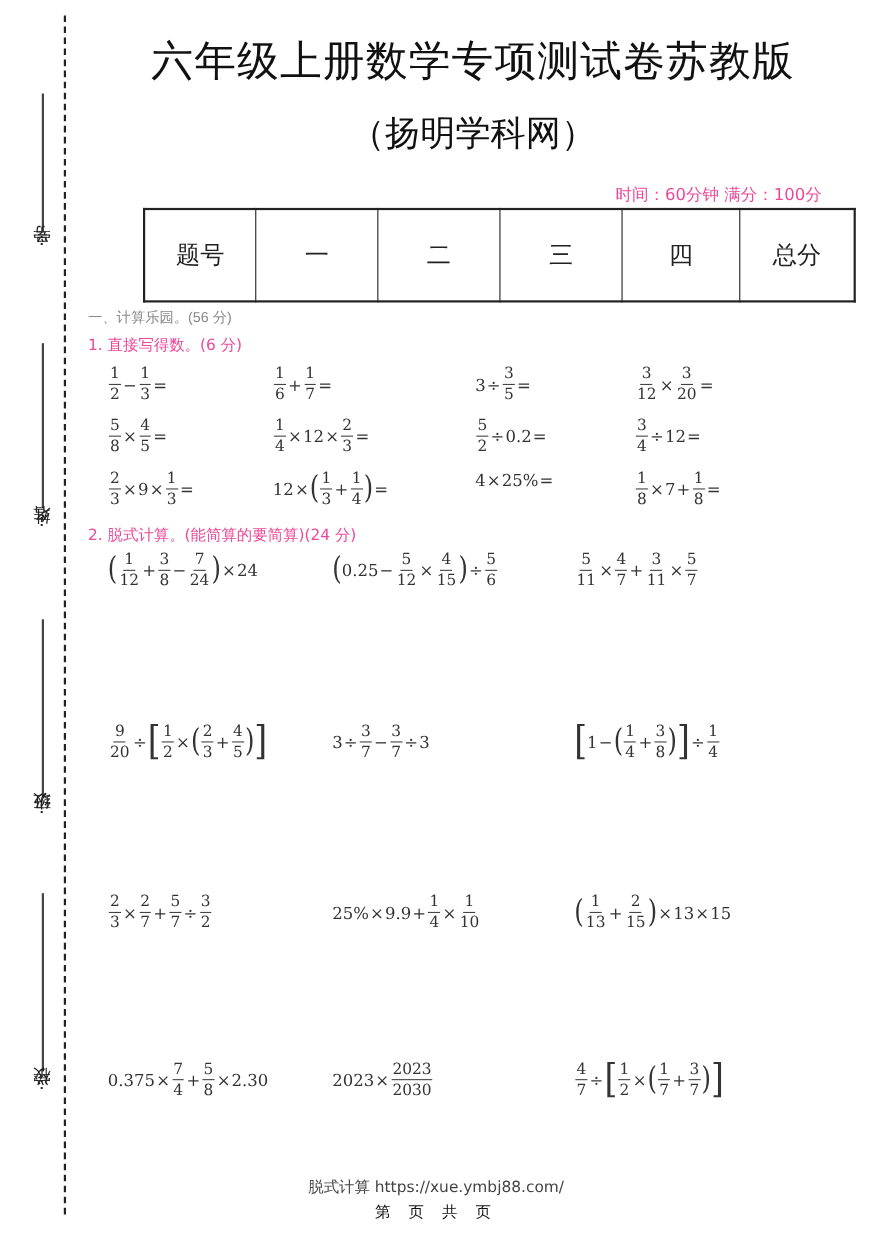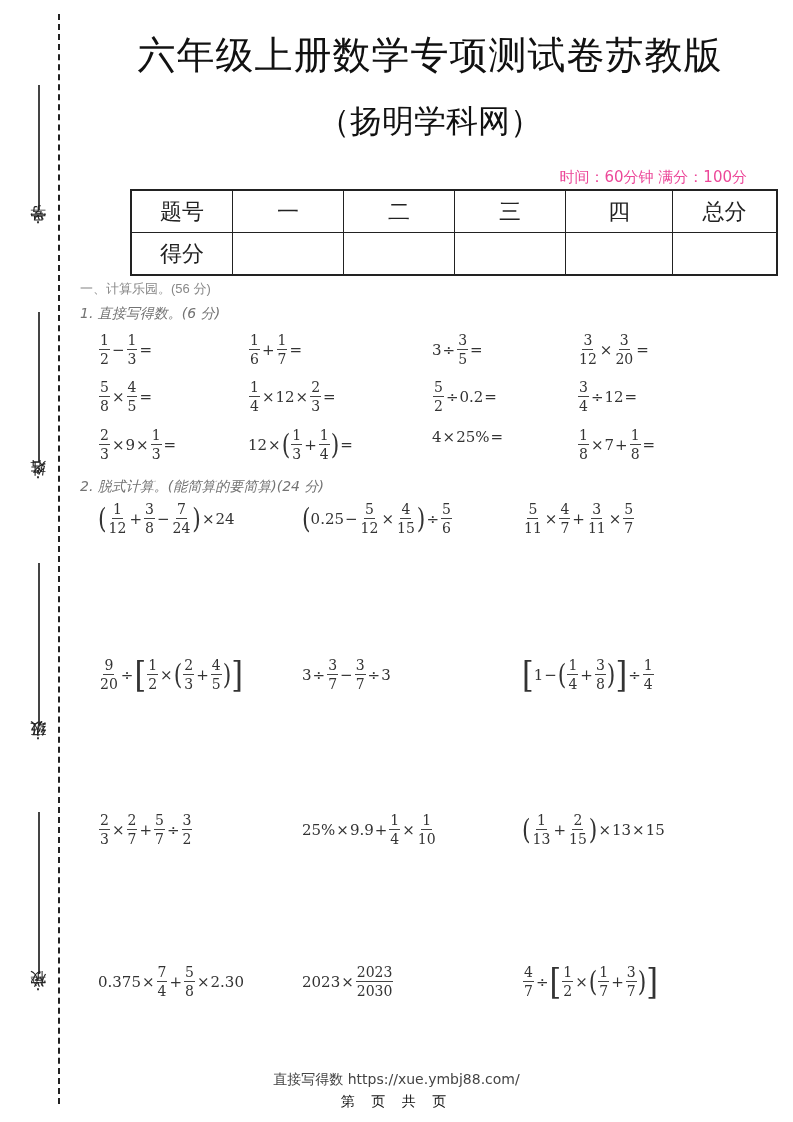--- a/index.html
+++ b/index.html
@@ -8,21 +8,21 @@
   .dash-line{position:absolute;left:58px;top:14px;height:1090px;border-left:2px dashed #222;}
   .field{position:absolute;left:18px;width:30px;}
   .field .line{position:absolute;left:20px;width:1.5px;background:#444;}
   .field .lab{position:absolute;left:10px;writing-mode:vertical-rl;transform:rotate(180deg);font-family:"DejaVu Sans",sans-serif;font-size:16px;color:#222;letter-spacing:1px;}
   .title{position:absolute;left:100px;top:30px;width:660px;text-align:center;font-family:Liberation Sans, sans-serif;font-size:38px;letter-spacing:1px;color:#111;}
   .subtitle{position:absolute;left:100px;top:100px;width:660px;text-align:center;font-family:"DejaVu Sans",sans-serif;font-size:32px;color:#111;}
   .meta{position:absolute;right:46px;top:168px;font-family:"DejaVu Sans",sans-serif;font-size:15px;color:#ec4899;}
   table.score{position:absolute;left:102px;top:189px;width:648px;height:86px;border-collapse:collapse;border:2.5px solid #222;margin-left:28px;}
   table.score td{border:1.5px solid #222;text-align:center;font-family:"DejaVu Sans",sans-serif;font-size:22px;color:#222;height:41px;padding:0;}
   .sec{position:absolute;font-family:Liberation Sans, sans-serif;color:#888;font-size:13px;}
-  .q{position:absolute;font-family:"DejaVu Sans",sans-serif;color:#737373;font-size:14px;font-style:italic;}
+  .q{position:absolute;font-family:"DejaVu Sans",sans-serif;color:#ec4899;font-size:14px;}
   .expr{position:absolute;display:flex;align-items:center;font-family:"DejaVu Serif",serif;font-size:15px;color:#333;white-space:nowrap;}
   .frac{display:inline-flex;flex-direction:column;align-items:center;margin:0 1px;line-height:1;font-size:14px;}
   .frac .n{padding:0 1px 2px;border-bottom:1px solid #444;}
   .frac .d{padding:2px 1px 0;}
   .op{margin:0 1px;}
   .paren{font-size:22px;line-height:1;transform:scaleY(1.3);display:inline-block;}
   .brack{font-size:30px;line-height:1;transform:scaleY(1.2);display:inline-block;font-weight:lighter;}
   .footer1{position:absolute;left:0;width:793px;top:1071px;text-align:center;font-family:"DejaVu Sans",sans-serif;font-size:14px;color:#444;}
   .footer2{position:absolute;left:0;width:793px;top:1093px;text-align:center;font-family:"DejaVu Sans",sans-serif;font-size:14px;color:#111;letter-spacing:6px;}
 </style>
@@ -56,28 +56,20 @@
 <table class="score">
   <tbody>
       <tr>
     <td style="width:100px">题号</td>
     <td style="width:110px">一</td>
     <td style="width:110px">二</td>
     <td style="width:110px">三</td>
     <td style="width:106px">四</td>
     <td>总分</td>
   </tr>
-  <tr>
-    <td>得分</td>
-    <td></td>
-    <td></td>
-    <td></td>
-    <td></td>
-    <td></td>
-  </tr>
 </tbody>
   </table>
 
 <div class="sec" style="left:80px;top:280px;">一、计算乐园。(56 分)</div>
 <div class="q" style="left:80px;top:305px;">1. 直接写得数。(6 分)</div>
 
 <div id="q1-grid">
     <div class="expr" style="left: 98px; top: 333px;">
       <span class="frac">
         <span class="n">1</span>
@@ -440,14 +432,14 @@
       <span class="op">+</span>
       <span class="frac">
         <span class="n">3</span>
         <span class="d">7</span>
       </span>
       <span class="paren">)</span>
       <span class="brack">]</span>
     </div>
   </div>
 
-<div class="footer1">直接写得数 https://xue.ymbj88.com/</div>
+<div class="footer1">脱式计算 https://xue.ymbj88.com/</div>
 <div class="footer2">第 页 共 页</div>
 
 </body></html>

